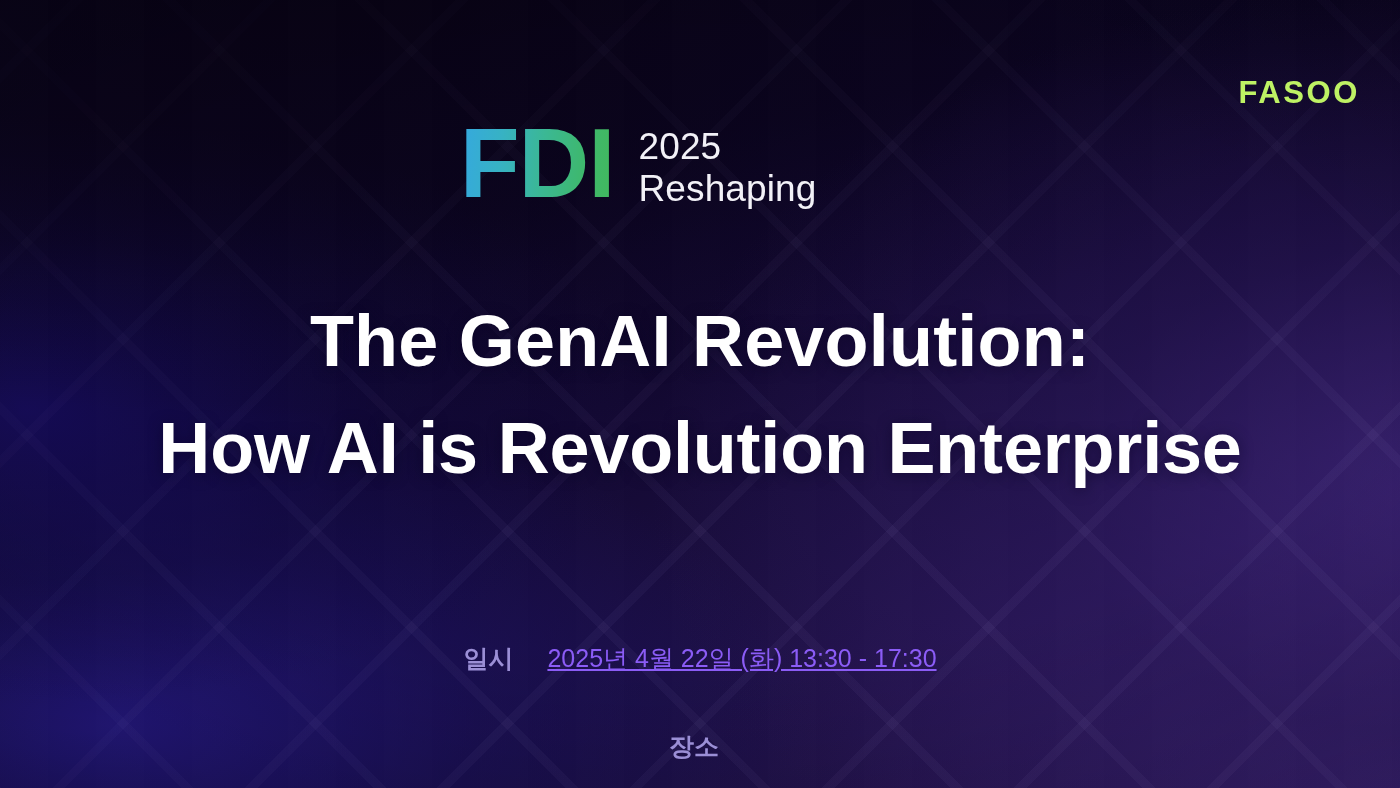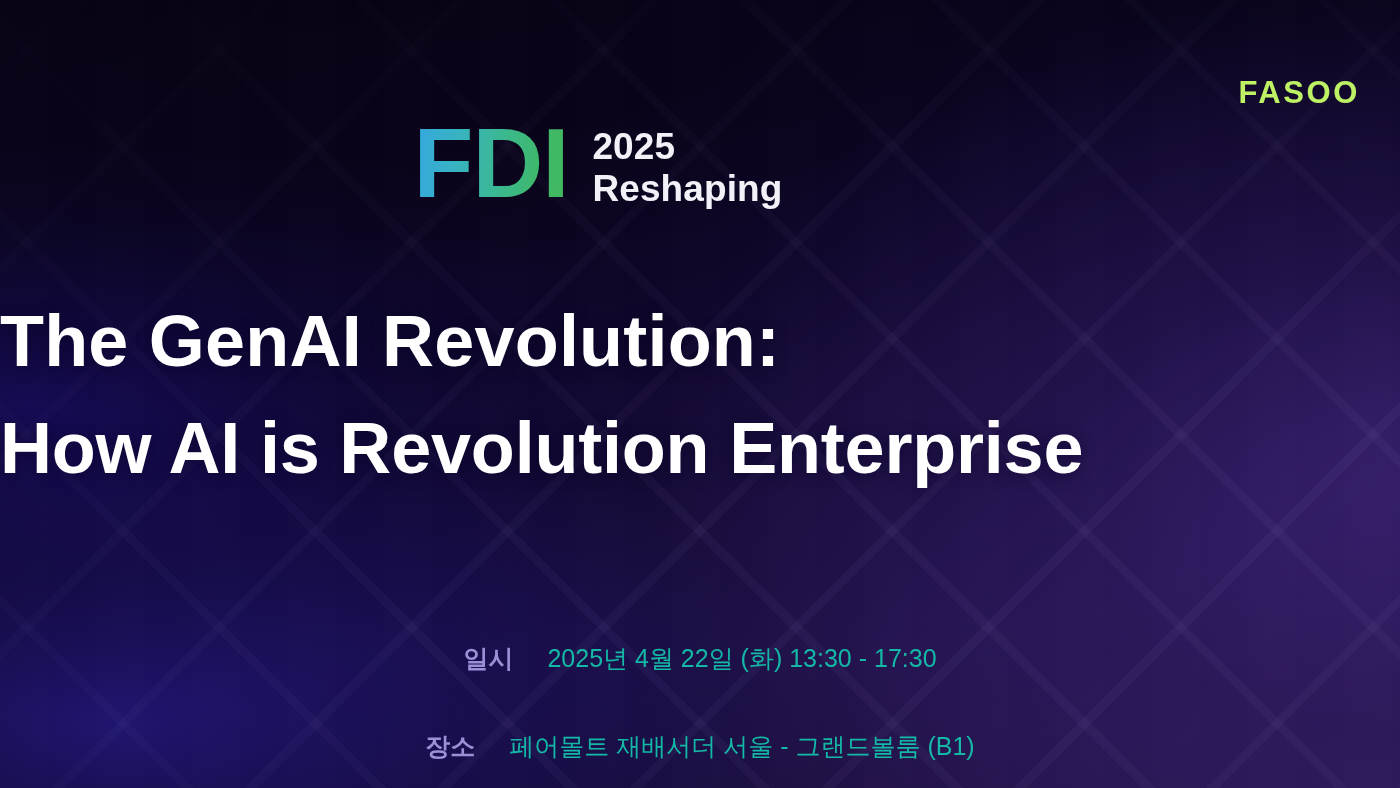--- a/index.html
+++ b/index.html
@@ -131,20 +131,21 @@
 
   .logo-lockup {
     position: absolute;
     top: 118px;
     left: 0;
     width: 1196px;
     display: flex;
     align-items: flex-start;
     justify-content: center;
     gap: 20px;
+    padding-left: 40px;
   }
   .fdi-mark {
     font-size: 98px;
     font-weight: 700;
     line-height: 0.92;
     letter-spacing: -1px;
     background: linear-gradient(95deg, #35a8e0 0%, #37b2c4 26%, #3bb894 52%, #3eb86e 76%, #43b95a 100%);
     -webkit-background-clip: text;
             background-clip: text;
     -webkit-text-fill-color: transparent;
@@ -152,28 +153,28 @@
     padding-right: 4px;
   }
   .sym-block {
     margin-top: 8px;
     color: #f2f1f7;
     font-size: 37px;
     font-weight: 300;
     line-height: 1.13;
     letter-spacing: 0.1px;
   }
-  .sym-block > div { display: block; font-weight: bold; }
+  .sym-block > div { display: block; }
 
   .headline {
     position: absolute;
     top: 288px;
     left: 0;
     width: 1400px;
-    text-align: left;
+    text-align: center;
     color: #ffffff;
     font-size: 72px;
     font-weight: 700;
     line-height: 1.48;
     letter-spacing: 0.2px;
     text-shadow: 0 2px 14px rgba(10,4,34,0.55);
   }
   .headline .l2 { letter-spacing: -0.2px; }
 
   .details {
@@ -193,24 +194,25 @@
     line-height: 1.35;
   }
   .detail-label {
     color: #9b8fd6;
     font-weight: 700;
     min-width: 62px;
     text-align: left;
     margin-top: 44px;
   }
   .detail-value {
-    color: #14b8a6;
+    color: #8b5cf6;
     font-weight: 500;
     margin-left: 22px;
     white-space: nowrap;
+    text-decoration: underline;
   }
 </style>
 </head>
 <body>
 
 <div class="poster">
 
   <div class="bg-base"></div>
   <div class="bg-blue-glow"></div>
   <div class="bg-blue-glow2"></div>
@@ -237,18 +239,17 @@
       <div class="l2">How AI is Revolution Enterprise</div>
     </div>
 
     <div class="details">
       <div class="detail-row">
         <span class="detail-label">일시</span>
         <span class="detail-value">2025년 4월 22일 (화) 13:30 - 17:30</span>
       </div>
       <div class="detail-row">
         <span class="detail-label">장소</span>
-        <span class="detail-value">페어몰트 재배서더 서울 - 그랜드볼룸 (B1)</span>
       </div>
     </div>
 
   </div>
 </div>
 
 </body></html>

